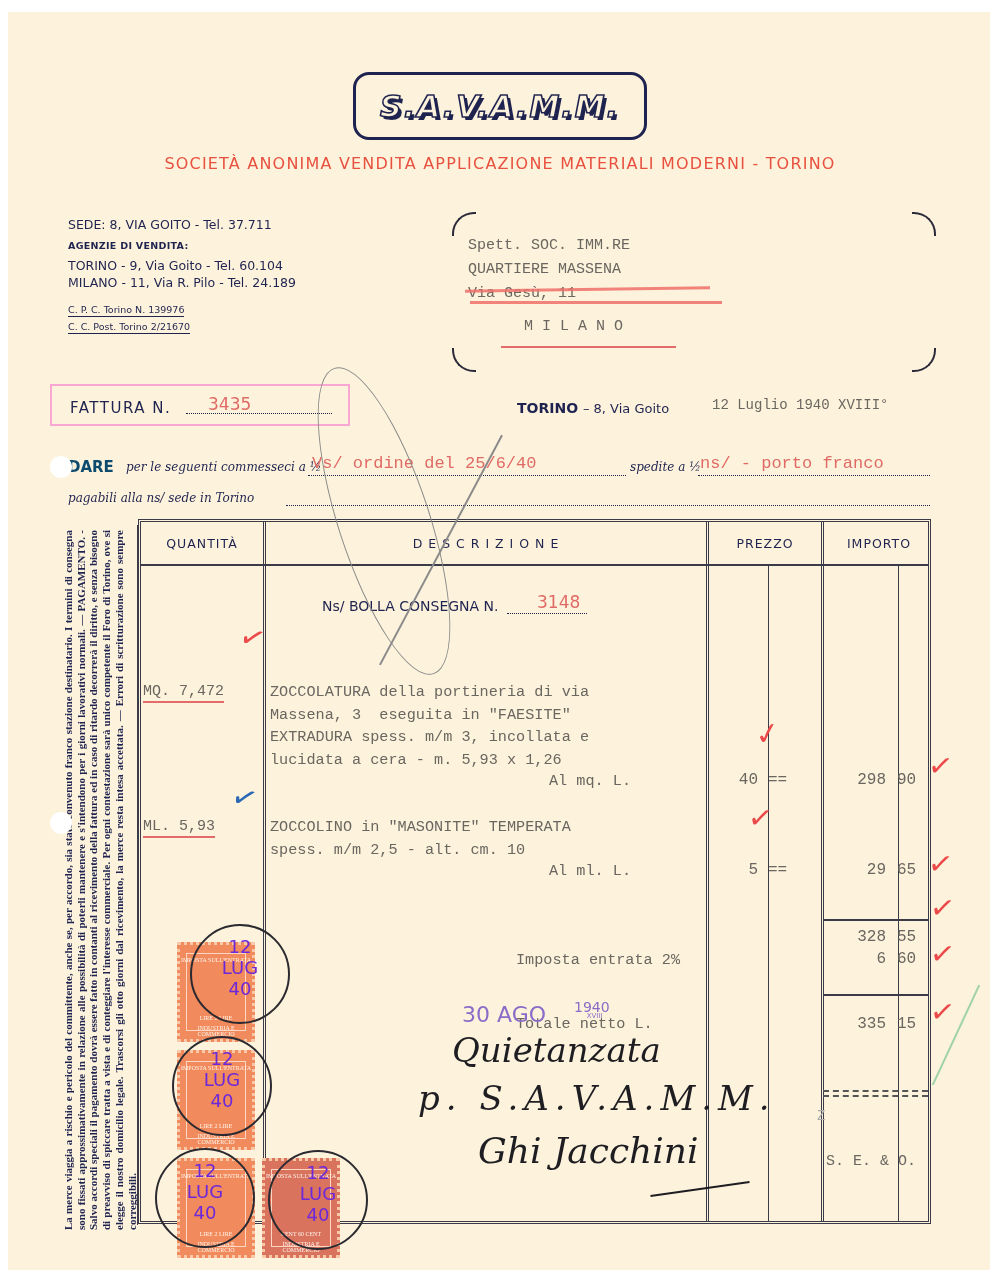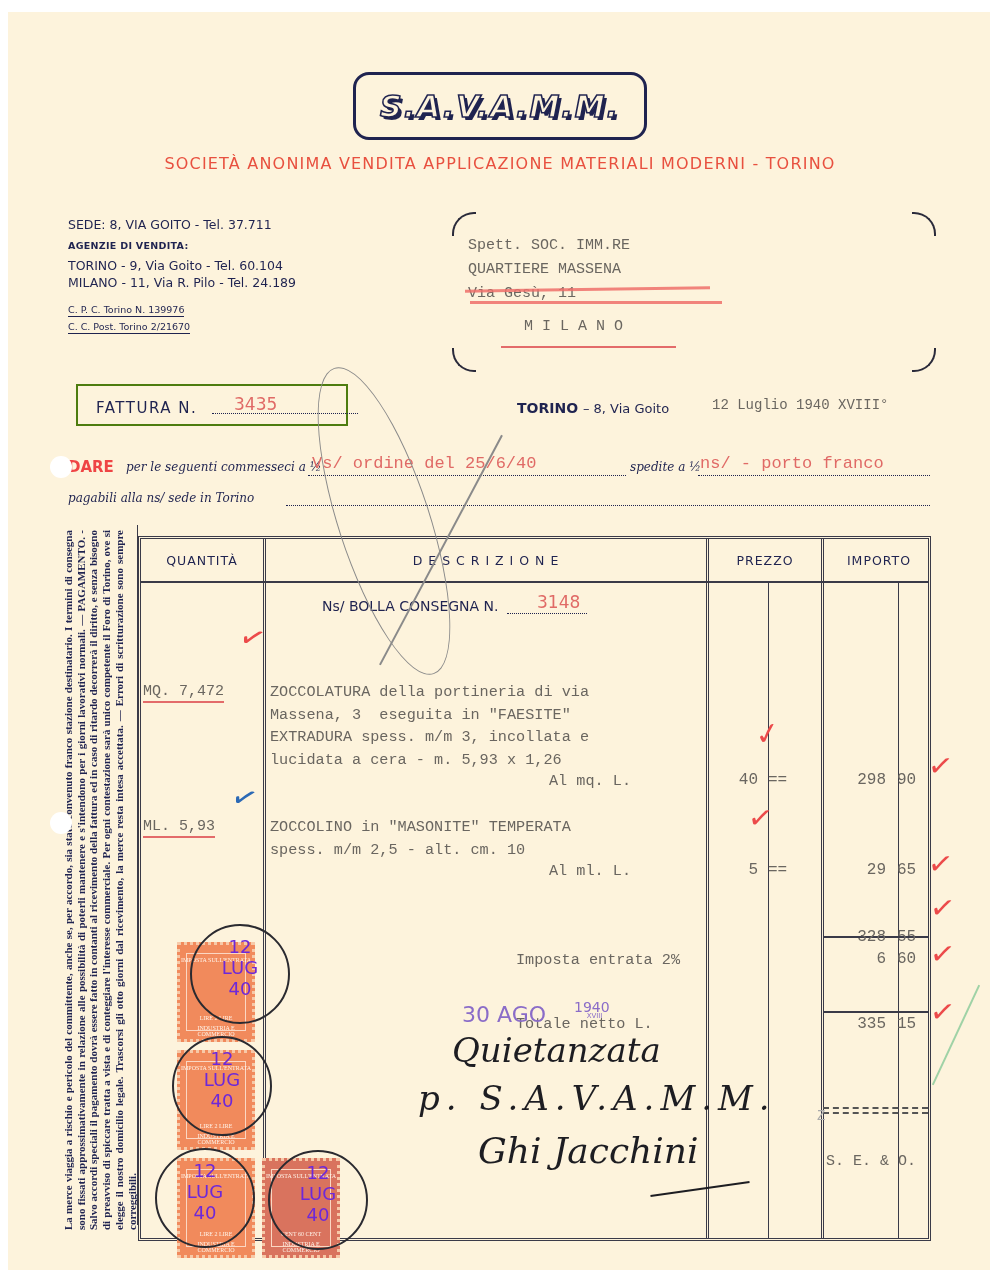--- a/index.html
+++ b/index.html
@@ -18,33 +18,33 @@
   .sede { left:68px; top:217px; font-size:12.5px; color:#1f2350; }
   .agenzie-title { left:68px; top:240px; font-size:9.5px; font-weight:bold; color:#1f2350; letter-spacing:0.3px; }
   .agenzia { font-size:12.5px; color:#1f2350; left:68px; }
   .cc { left:68px; font-size:9.5px; color:#1f2350; border-bottom:1px solid #1f2350; padding-bottom:1px; }
 
   
   .corner { position:absolute; width:22px; height:22px; border-color:#2a2a3a; border-style:solid; }
   .addr-line { font-size:15px; left:468px; }
 
   
-  .fattura-box { position:absolute; left:76px; top:384px; width:272px; height:42px; border:2px solid #4d7c0f; box-sizing:border-box; }
+  .fattura-box { position:absolute; left:50px; top:384px; width:300px; height:42px; border:2px solid #f9a8d4; box-sizing:border-box; }
   .fattura-label { position:absolute; left:18px; top:13px; font-size:15px; color:#1f2350; letter-spacing:1.5px; }
   .fattura-dots { position:absolute; left:134px; top:27px; width:146px; border-bottom:1px dotted #1f2350; }
   .fattura-num { position:absolute; left:156px; top:8px; font-size:17px; color:#e06a66; font-family:"DejaVu Sans", sans-serif; }
 
   .place { left:517px; top:400px; font-size:14px; color:#1f2350; font-weight:bold; }
   .place-small { font-weight:normal; font-size:13px; }
   .date { left:712px; top:397px; font-size:14px; }
   .italic-serif { font-family:"DejaVu Serif", serif; font-style:italic; font-size:12px; color:#1f2350; }
   .dotline { position:absolute; border-bottom:1px dotted #1f2350; }
 
   
-  .tbl { position:absolute; left:138px; top:536px; width:793px; height:705px; border:3px double #3a3a48; box-sizing:border-box; }
+  .tbl { position:absolute; left:138px; top:519px; width:793px; height:705px; border:3px double #3a3a48; box-sizing:border-box; }
   .vline { position:absolute; top:0; bottom:0; border-left:3px double #3a3a48; }
   .vline-thin { position:absolute; border-left:1px solid #3a3a48; }
   .hline { position:absolute; left:0; right:0; border-top:2px solid #3a3a48; }
   .th { position:absolute; top:14px; font-size:12.5px; color:#1f2350; letter-spacing:1px; text-align:center; }
 
   .side-text { position:absolute; left:62px; top:1230px; width:700px; height:76px; transform-origin:0 0; transform:rotate(-90deg); font-family:"Liberation Serif", serif; font-size:11px; line-height:12.7px; color:#1f2350; font-weight:bold; text-align:justify; }
   .side-border { position:absolute; left:137px; top:525px; height:700px; border-left:1px solid #3a3a48; }
 
   .qty { font-size:15px; left:143px; border-bottom:2px solid #e36b6a; padding-bottom:1px; }
   .desc { font-size:15.2px; left:270px; line-height:22.5px; white-space:pre; }
@@ -103,21 +103,21 @@
   <span class="fattura-dots"></span>
   <span class="fattura-num">3435</span>
 </div>
 <div class="abs place">
   <span>TORINO</span>
   <span class="place-small">– 8, Via Goito</span>
 </div>
 <div class="abs typed date">12 Luglio 1940 XVIII°</div>
 
 <div class="abs" style="left:68px; top:456px; width:870px; height:24px;">
-  <span class="abs" style="left:0; top:2px; font-size:15px; font-weight:bold; color:#ef4444;">DARE</span>
+  <span class="abs" style="left:0; top:2px; font-size:15px; font-weight:bold; color:#0c4a6e;">DARE</span>
   <span class="abs italic-serif" style="left:58px; top:4px;">per le seguenti commesseci a ½</span>
   <span class="dotline" style="left:240px; top:19px; width:318px;"></span>
   <span class="abs typed-red" style="left:244px; top:-2px; font-size:17px;">Vs/ ordine del 25/6/40</span>
   <span class="abs italic-serif" style="left:562px; top:4px;">spedite a ½</span>
   <span class="dotline" style="left:630px; top:19px; width:232px;"></span>
   <span class="abs typed-red" style="left:632px; top:-2px; font-size:17px;">ns/ - porto franco</span>
 </div>
 <div class="abs" style="left:68px; top:485px; width:870px; height:24px;">
   <span class="abs italic-serif" style="left:0; top:6px;">pagabili alla ns/ sede in Torino</span>
   <span class="dotline" style="left:218px; top:20px; width:644px;"></span>

